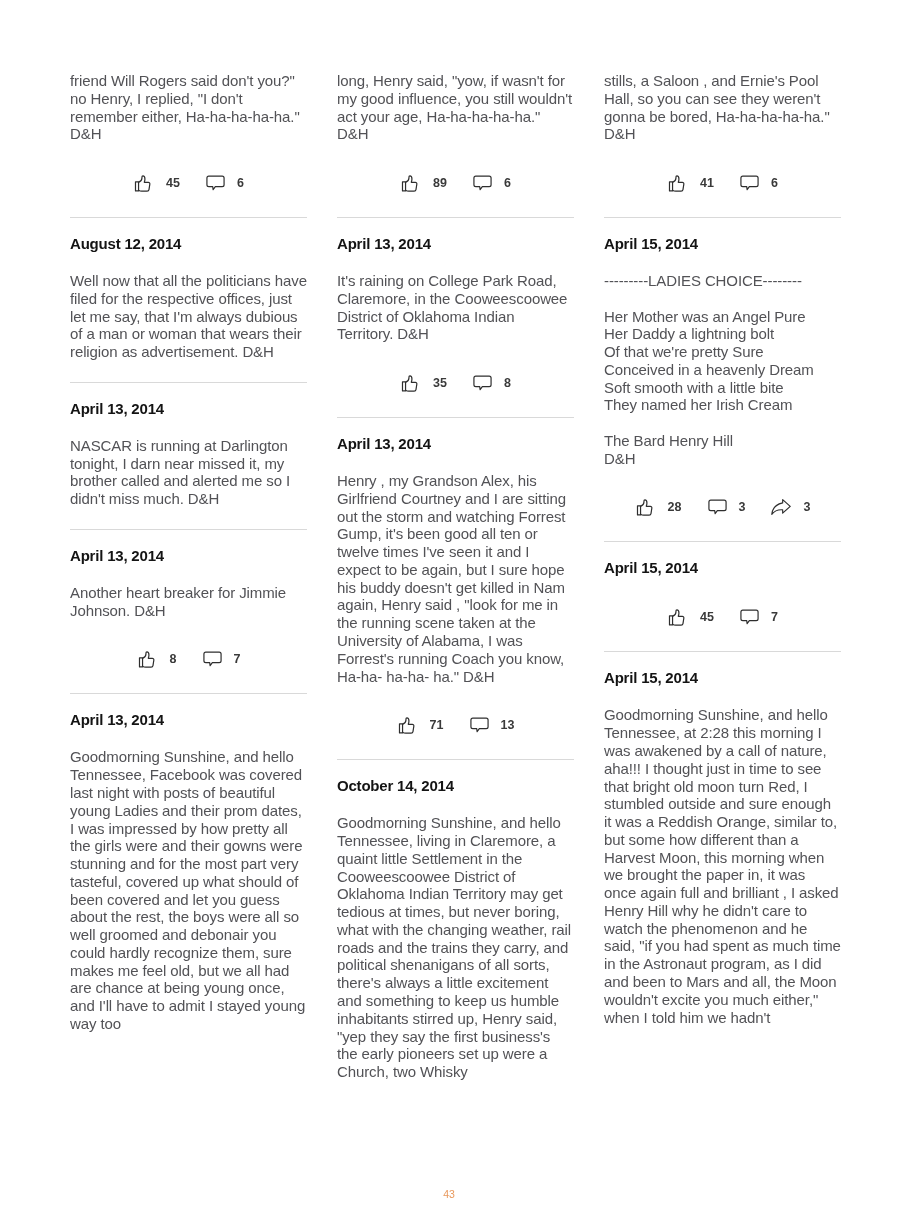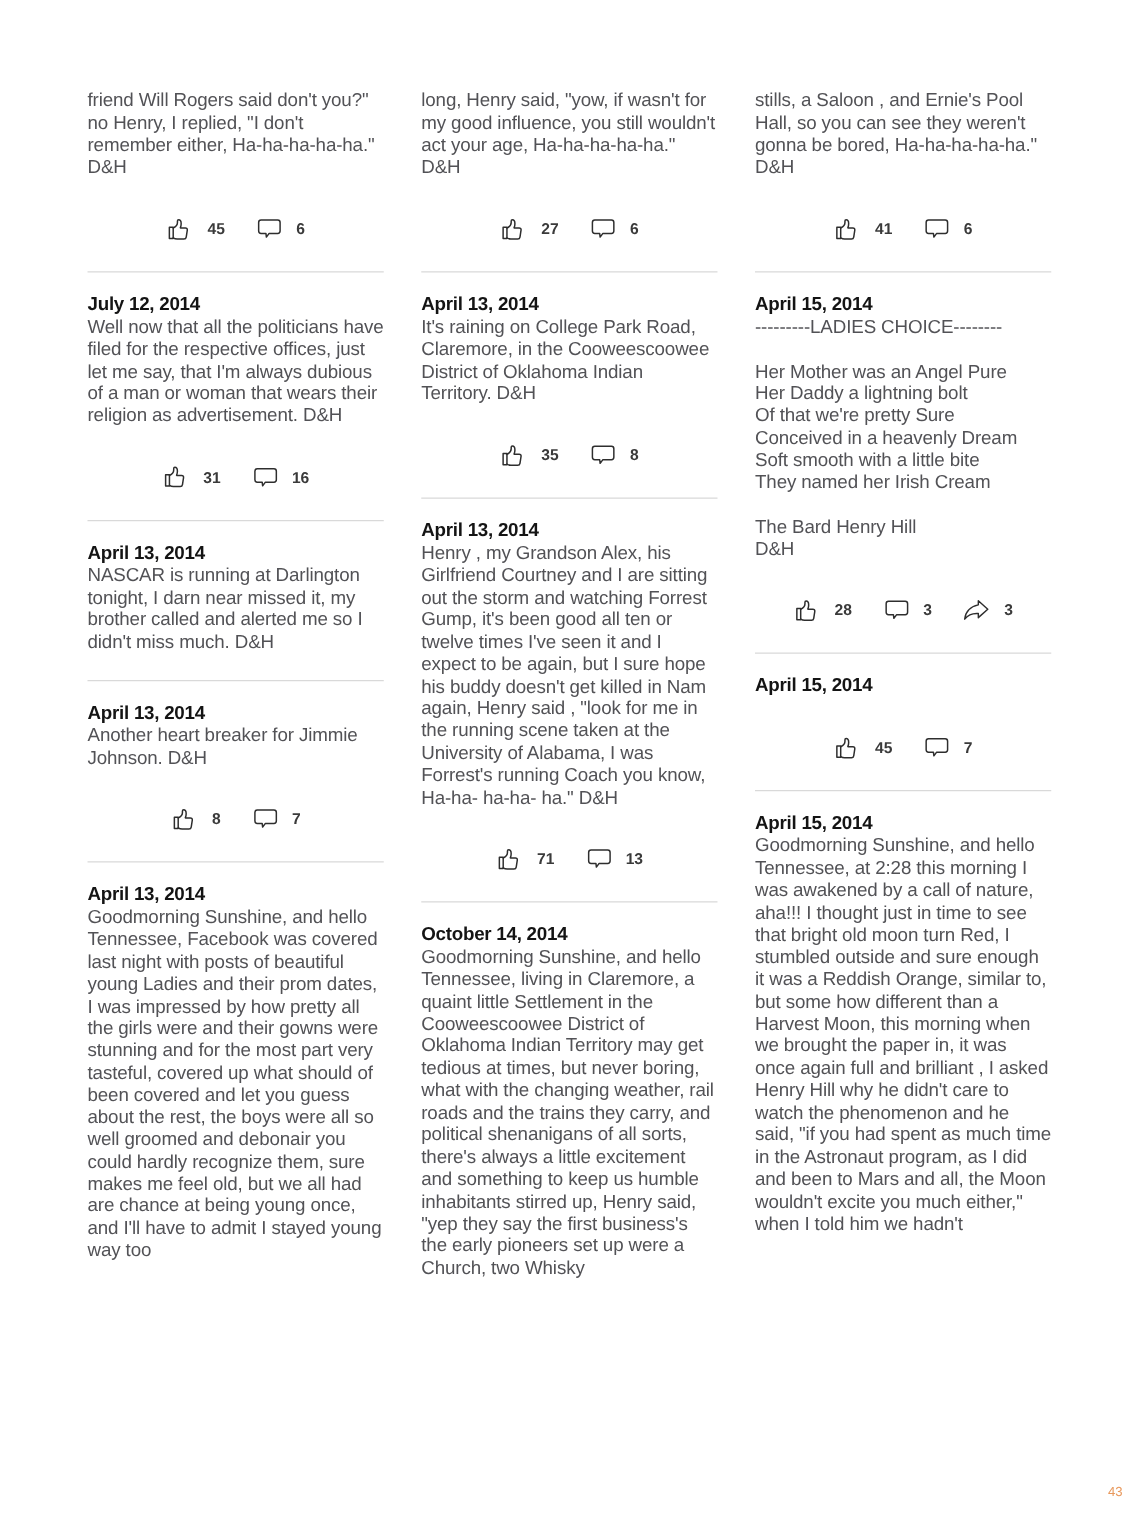--- a/index.html
+++ b/index.html
@@ -27,21 +27,21 @@
     font-weight: 700;
     color: #141414;
     letter-spacing: -0.2px;
     margin-top: 17px;
     line-height: 1.2;
   }
   .body {
     font-size: 15px;
     line-height: 1.185;
     color: #525256;
-    margin-top: 0;
+    margin-top: 19px;
     letter-spacing: -0.1px;
   }
   .post:first-child .body { margin-top: 0; }
   .body.pre { white-space: pre-line; }
   .stats {
     margin-top: 27px;
     display: flex;
     justify-content: center;
     align-items: center;
     gap: 24px;
@@ -55,21 +55,21 @@
     border: none;
     border-top: 1px solid #d9d9d9;
     margin-top: 21px;
     height: 0;
   }
   .page-number {
     position: absolute;
     left: 0;
     top: 1188px;
     width: 100%;
-    text-align: right;
+    text-align: center;
     font-size: 10.5px;
     font-weight: 400;
     color: #e8985c;
   }
   .defs { position: absolute; width: 0; height: 0; overflow: hidden; }
 </style>
 </head>
 <body>
 
 <svg class="defs" aria-hidden="true">
@@ -104,36 +104,22 @@
             <svg width="23" height="20" viewBox="0 0 24 21">
                 <use href="#i-bubble"></use>
               </svg>
             <span class="cnt">6</span>
           </span>
         </div>
         <hr class="divider">
       </article>
 
       <article class="post">
-        <h3 class="date">July 12, 2014</h3>
+        <h3 class="date">August 12, 2014</h3>
         <p class="body">Well now that all the politicians have filed for the respective offices, just let me say, that I'm always dubious of a man or woman that wears their religion as advertisement. D&amp;H</p>
-        <div class="stats">
-          <span class="stat">
-            <svg width="23" height="23" viewBox="0 0 24 24">
-                <use href="#i-thumb"></use>
-              </svg>
-            <span class="cnt">31</span>
-          </span>
-          <span class="stat">
-            <svg width="23" height="20" viewBox="0 0 24 21">
-                <use href="#i-bubble"></use>
-              </svg>
-            <span class="cnt">16</span>
-          </span>
-        </div>
         <hr class="divider">
       </article>
 
       <article class="post">
         <h3 class="date">April 13, 2014</h3>
         <p class="body">NASCAR is running at Darlington tonight, I darn near missed it, my brother called and alerted me so I didn't miss much. D&amp;H</p>
         <hr class="divider">
       </article>
 
       <article class="post">
@@ -163,21 +149,21 @@
     </div>
 
     <div class="col">
       <article class="post">
         <p class="body">long, Henry said, "yow, if wasn't for my good influence, you still wouldn't act your age, Ha-ha-ha-ha-ha." D&amp;H</p>
         <div class="stats">
           <span class="stat">
             <svg width="23" height="23" viewBox="0 0 24 24">
                 <use href="#i-thumb"></use>
               </svg>
-            <span class="cnt">27</span>
+            <span class="cnt">89</span>
           </span>
           <span class="stat">
             <svg width="23" height="20" viewBox="0 0 24 21">
                 <use href="#i-bubble"></use>
               </svg>
             <span class="cnt">6</span>
           </span>
         </div>
         <hr class="divider">
       </article>

